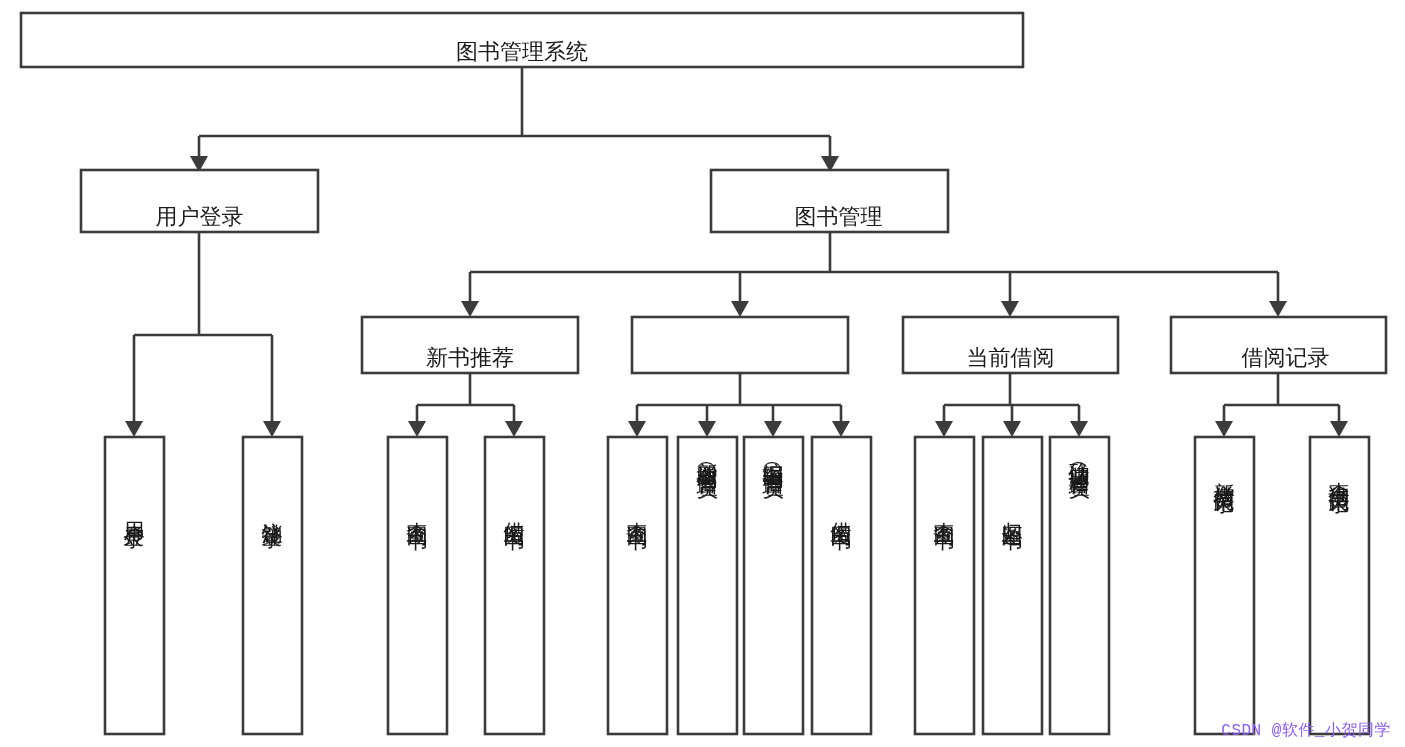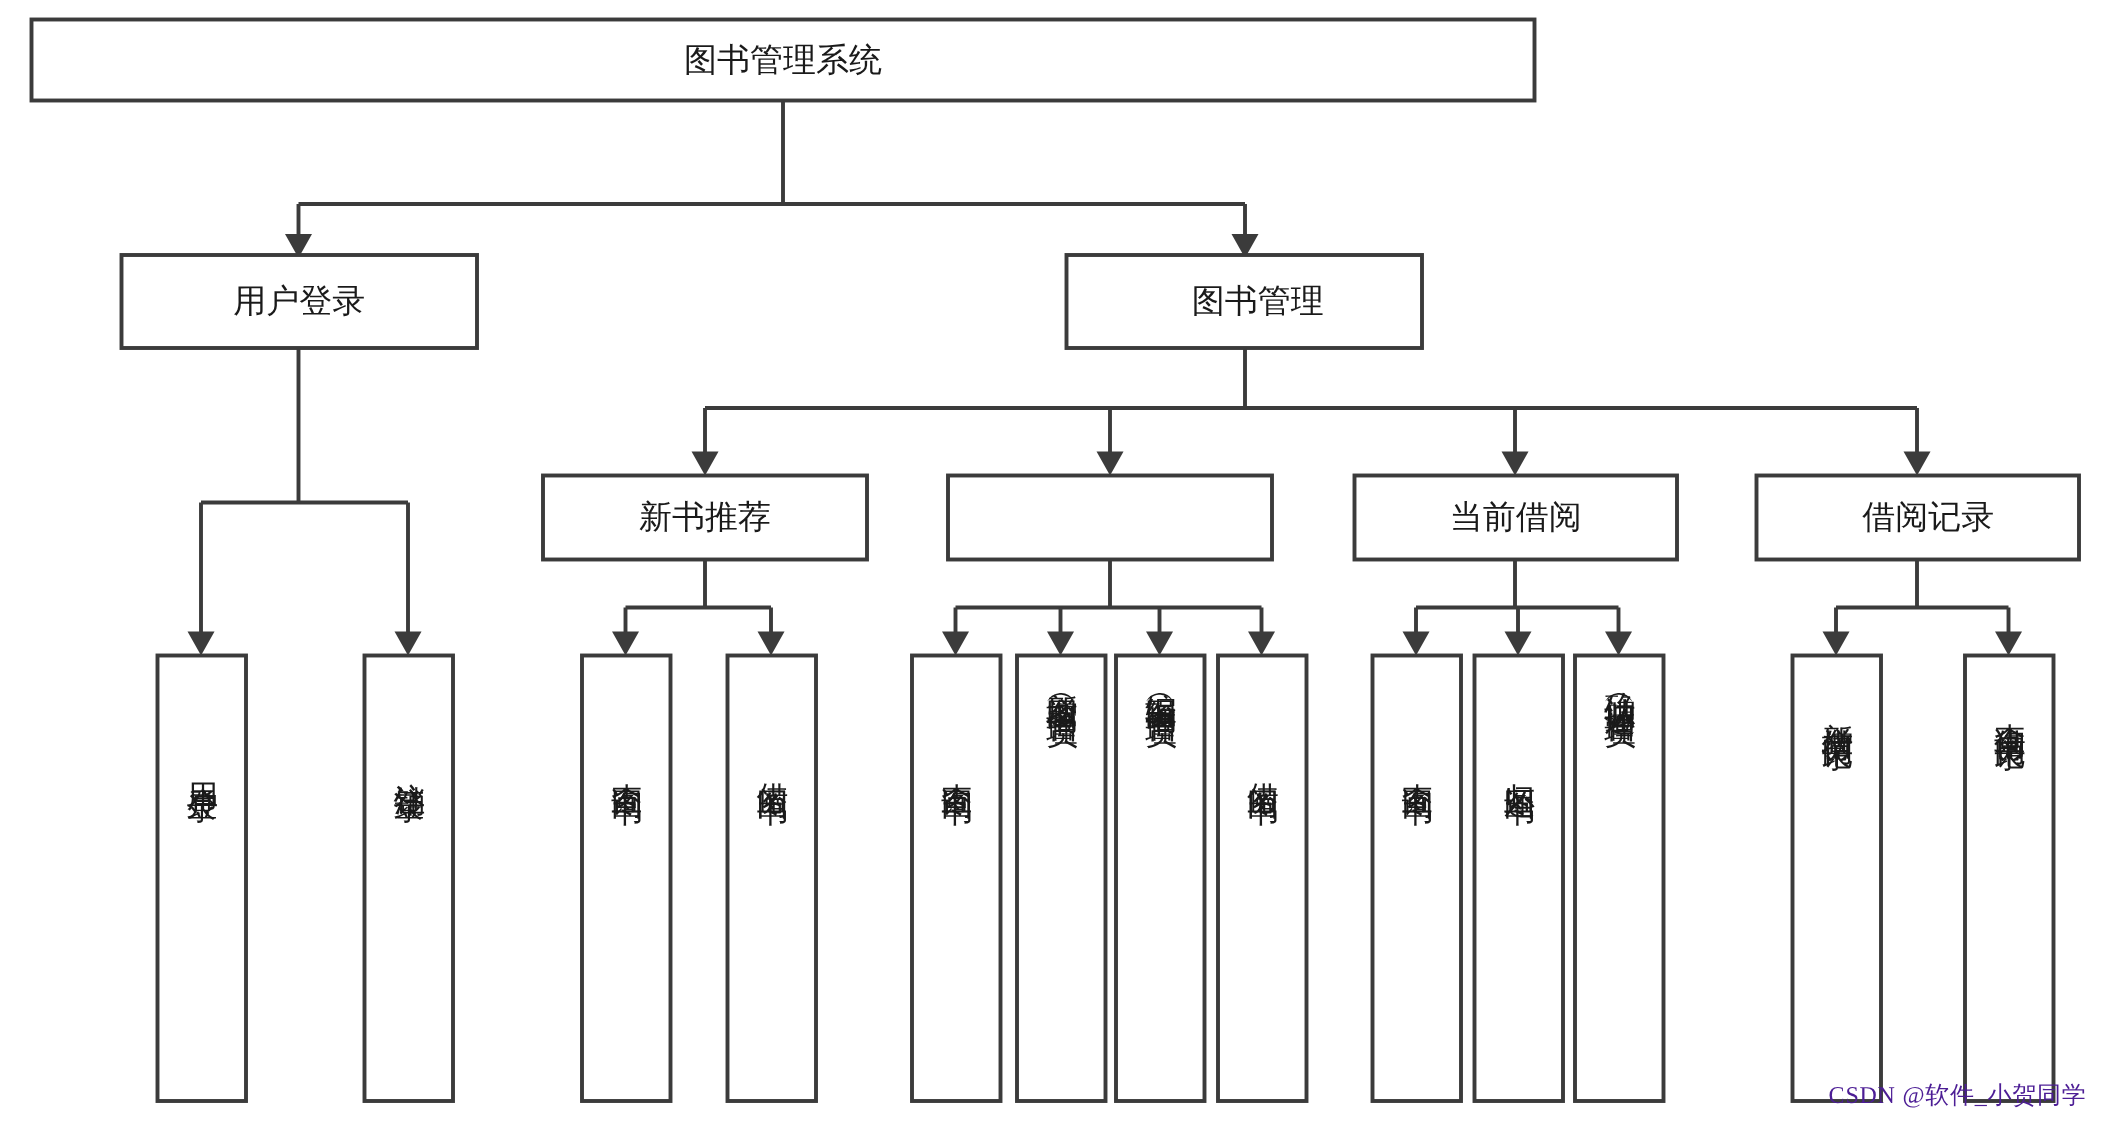--- a/index.html
+++ b/index.html
@@ -53,38 +53,38 @@
     font-family: "Liberation Sans", "DejaVu Sans", sans-serif;
     font-size: 21px;
     line-height: 1;
     color: #1a1a1a;
     letter-spacing: 2.5px;
     white-space: nowrap;
   }
   .hlabel-wrap {
     position: absolute;
     display: flex;
-    align-items: center;
+    align-items: flex-end;
     justify-content: center;
     box-sizing: border-box;
     pointer-events: none;
   }
   .hlabel-text {
     font-family: "Liberation Sans", "DejaVu Sans", sans-serif;
     font-size: 22px;
     color: #1a1a1a;
     white-space: nowrap;
   }
   #watermark {
     position: absolute;
     right: 14px;
     bottom: 6px;
-    font-family: Liberation Serif, serif;
+    font-family: Liberation Mono, monospace;
     font-size: 16px;
-    color: #4c1d95;
+    color: #8b5cf6;
     white-space: nowrap;
     letter-spacing: 0.5px;
   }
 </style>
 </head>
 <body>
 
 <div id="diagram-root">
 
   <svg class="diagram" viewBox="0 0 1405 747">

